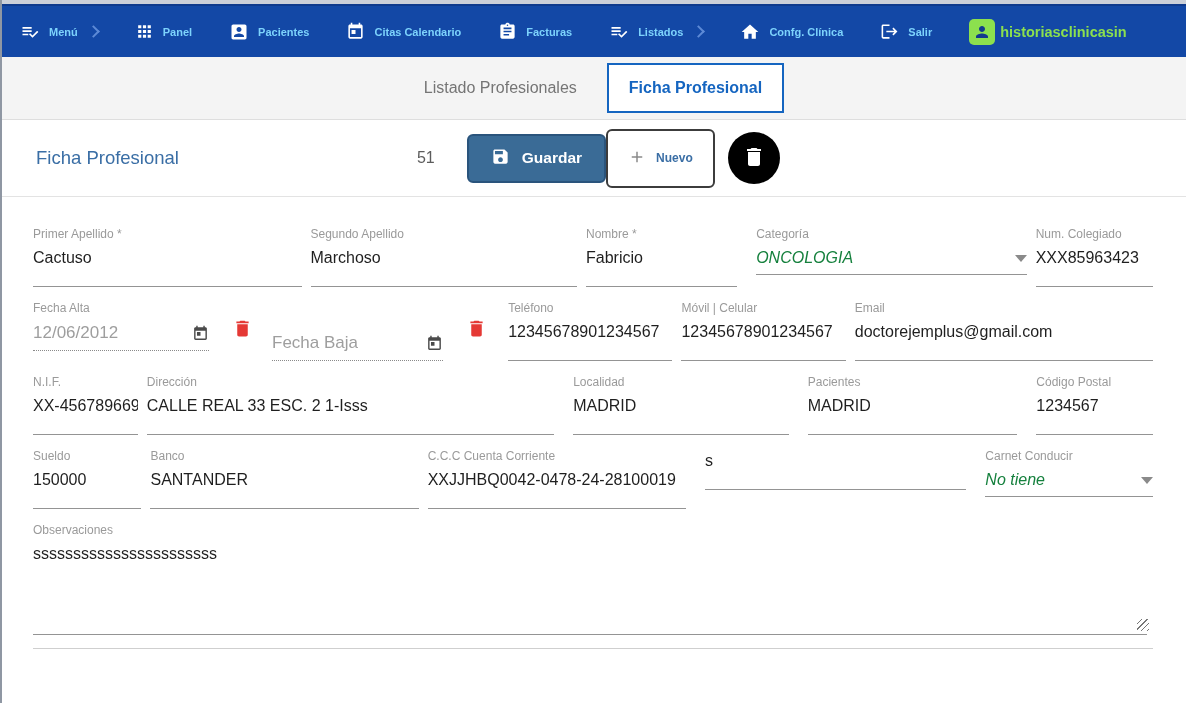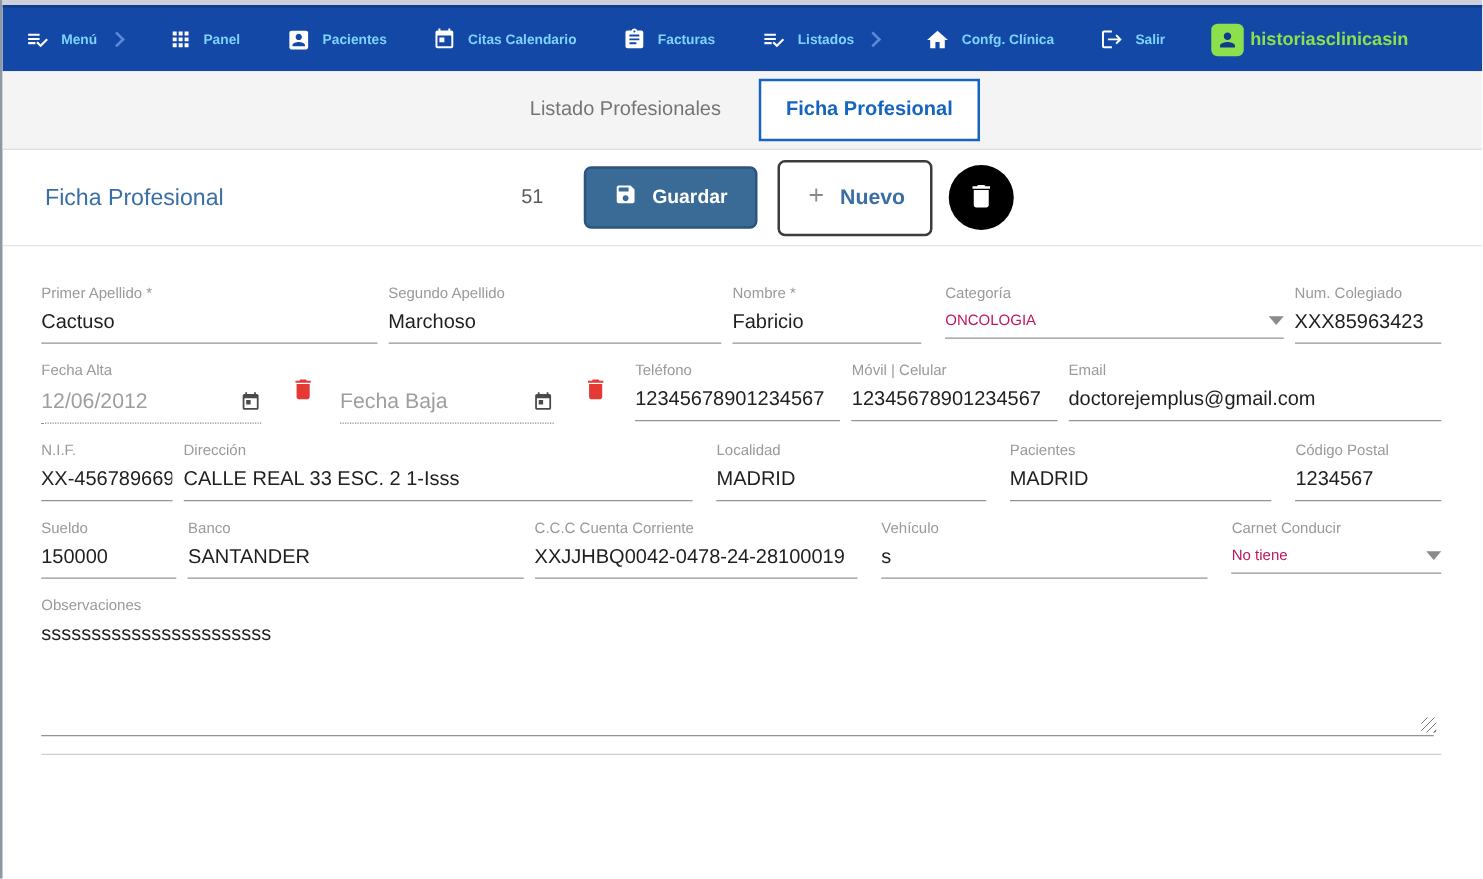--- a/index.html
+++ b/index.html
@@ -19,31 +19,31 @@
   
   .tabbar { height:63px; background:#f4f4f4; border-bottom:1px solid #dedede; display:flex; align-items:center; justify-content:center; gap:10px; }
   .tab { font-size:16px; color:#757575; padding:14px 20px; cursor:pointer; }
   .tab.active { color:#1565c0; font-weight:700; background:#fff; border:2px solid #1565c0; }
 
   
   .page-header { height:77px; display:flex; align-items:center; padding:0 34px; border-bottom:1px solid #e3e3e3; }
   .page-title { color:#3a6ea5; font-size:18.5px; }
   .record-id { color:#5c5c5c; font-size:16px; margin-left:238px; }
   .btn-save { margin-left:32px; background:#3a6b96; border:2px solid #2a547c; border-radius:6px; color:#fff; font-weight:700; font-size:15.5px; padding:11px 22px; display:flex; align-items:center; gap:12px; cursor:pointer; }
-  .btn-new { margin-left:16px; background:#fff; border:2px solid #3c3c3c; border-radius:6px; color:#3a6ea5; font-weight:700; font-size:17px; padding:17px 20px; display:flex; align-items:center; gap:10px; cursor:pointer; }
+  .btn-new { background:#fff; border:2px solid #3c3c3c; border-radius:6px; color:#3a6ea5; font-weight:700; font-size:12px; padding:17px 20px; display:flex; align-items:center; gap:10px; cursor:pointer; }
   .btn-delete { margin-left:13px; width:52px; height:52px; border-radius:50%; background:#000; border:none; display:flex; align-items:center; justify-content:center; cursor:pointer; }
 
   
   .form { padding:30px 33px 0 31px; }
   .frow { display:flex; gap:9px; margin-bottom:14px; }
   .field { display:flex; flex-direction:column; }
   .field label { font-size:12px; color:#9a9a9a; margin-bottom:5px; }
-  .field input[type=text] { border:none; border-bottom:1px solid #949494; font-family:"Liberation Sans",sans-serif; font-size:16px; color:#1f1f1f; padding:3px 0 7px; background:transparent; outline:none; width:100%; }
+  .field input[type=text] { border:none; border-bottom:1px solid #949494; font-family:"Liberation Sans",sans-serif; font-size:16px; color:#1f1f1f; padding:3px 0 19px; background:transparent; outline:none; width:100%; }
   .selectbox { display:flex; align-items:center; border-bottom:1px solid #949494; padding:3px 0 7px; cursor:pointer; }
-  .selectbox .sel-val { font-size:12px; color:#be185d; flex:1; }
+  .selectbox .sel-val { font-size:16px; color:#15803d; flex:1;font-style:italic; }
   .arrow-down { width:0; height:0; border-left:6px solid transparent; border-right:6px solid transparent; border-top:7px solid #8a8a8a; margin-left:6px; }
   .datebox { display:flex; align-items:center; border-bottom:1px dotted #8a8a8a; padding:3px 0 7px; }
   .datebox .date-val { font-size:17px; color:#9e9e9e; flex:1; }
   .icon-btn { background:none; border:none; cursor:pointer; padding:0; display:flex; align-items:center; }
   .trash-red { margin:0 0 6px 14px; }
   .ta-wrap { position:relative; }
   .ta-wrap textarea { width:1114px; height:93px; border:none; border-bottom:1px solid #949494; resize:none; font-family:"Liberation Sans",sans-serif; font-size:16px; color:#1f1f1f; padding:3px 0; outline:none; background:transparent; }
   .resize-handle { position:absolute; right:4px; bottom:8px; width:12px; height:12px; background:
       repeating-linear-gradient(135deg, transparent 0 3px, #777 3px 4px); cursor:nwse-resize; }
   .bottom-divider { border:none; border-top:1px solid #cfcfcf; margin-top:9px; }
@@ -269,21 +269,20 @@
       </div>
       <div class="field w272">
         <label>Banco</label>
         <input type="text" value="SANTANDER" style="">
       </div>
       <div class="field w262">
         <label>C.C.C Cuenta Corriente</label>
         <input type="text" value="XXJJHBQ0042-0478-24-28100019" style="">
       </div>
       <div class="field w265 gap-l">
-        <label>Vehículo</label>
         <input type="text" value="s" style="">
       </div>
       <div class="field w170 gap-l">
         <label>Carnet Conducir</label>
         <div class="selectbox">
           <span class="sel-val">No tiene</span>
           <span class="arrow-down"></span>
         </div>
       </div>
     </div>

